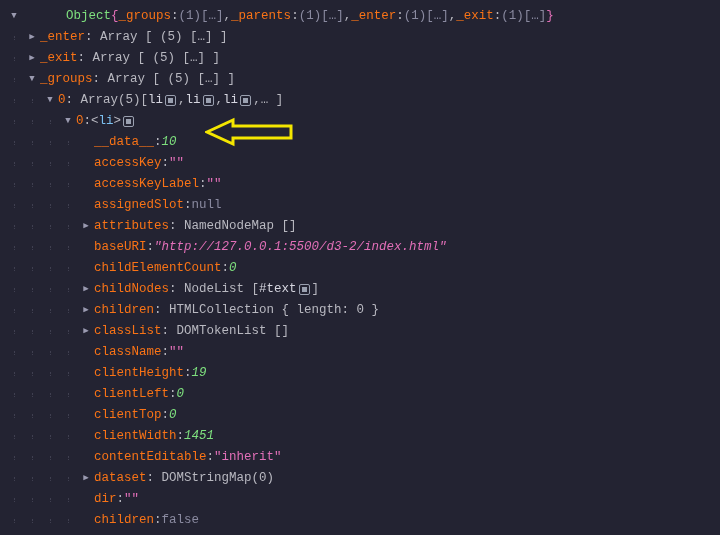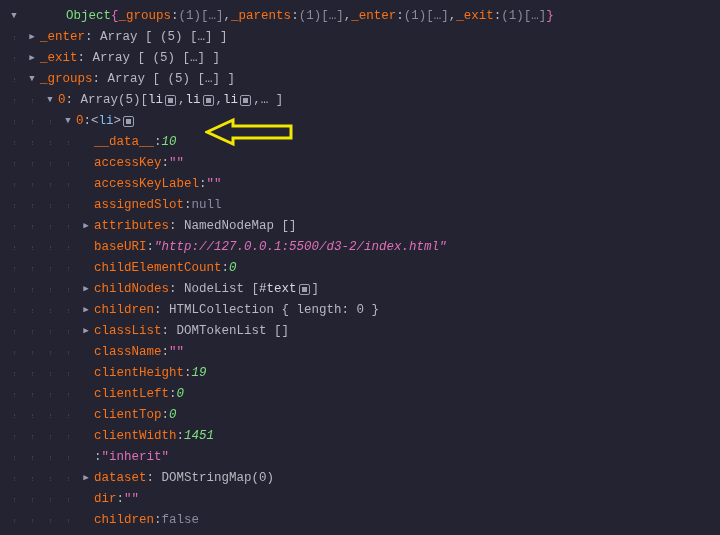--- a/index.html
+++ b/index.html
@@ -355,20 +355,21 @@
       <span class="num">1451</span>
     </div>
     <div class="row">
       <span class="indent i4">
         <span class="guide g1"></span>
         <span class="guide g2"></span>
         <span class="guide g3"></span>
         <span class="guide g4"></span>
       </span>
       <span class="twist">&nbsp;</span>
+      <span class="key">contentEditable</span>
       <span class="punct">: </span>
       <span class="str">"inherit"</span>
     </div>
     <div class="row">
       <span class="indent i4">
         <span class="guide g1"></span>
         <span class="guide g2"></span>
         <span class="guide g3"></span>
         <span class="guide g4"></span>
       </span>

